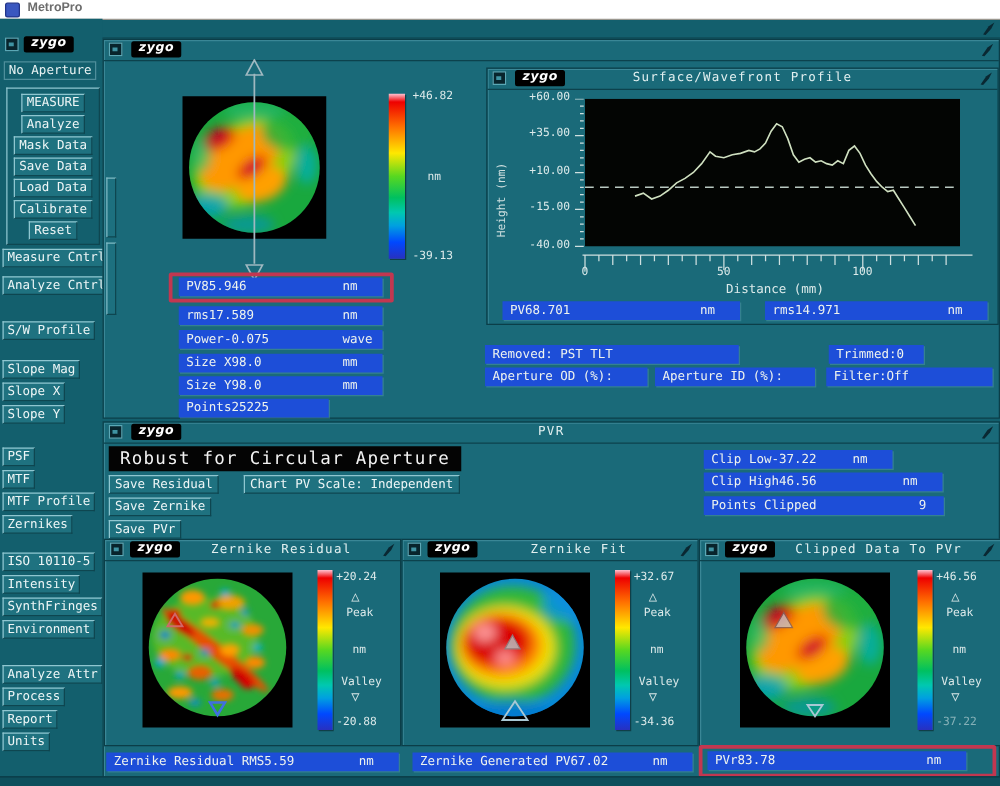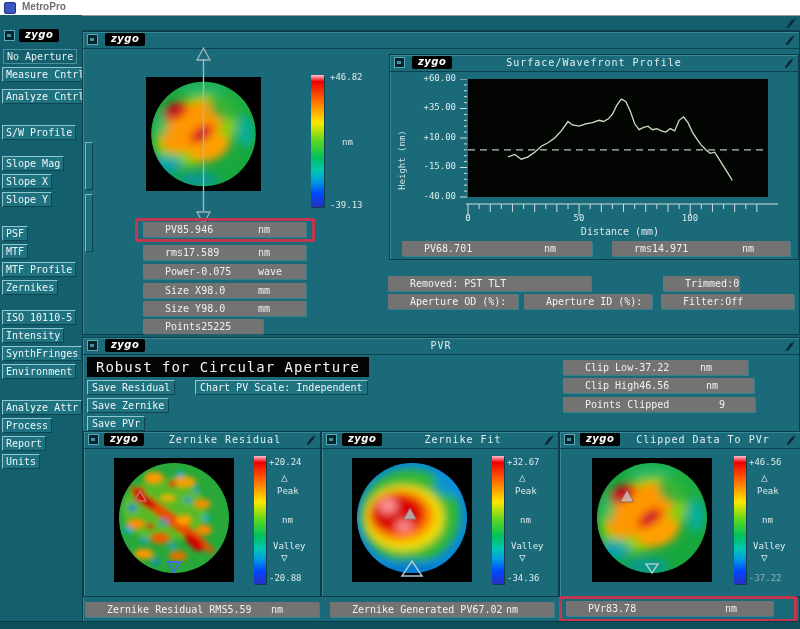--- a/index.html
+++ b/index.html
@@ -17,22 +17,22 @@
   .titlebar{position:absolute;left:0;right:0;top:0;height:16px;border-bottom:1px solid #0c424d;}
   .title{position:absolute;left:0;right:0;top:2px;text-align:center;font-size:10px;
          color:#e2f0f0;letter-spacing:1px;white-space:nowrap;}
   .menu-sq{position:absolute;left:4px;top:2px;width:11px;height:11px;background:#08242c;
            border:1px solid #5aa8b6;box-sizing:border-box;}
   .menu-sq::after{content:"";position:absolute;left:2px;top:3px;width:4px;height:3px;background:#3f93a2;}
   .zygo{position:absolute;top:1px;height:13px;line-height:13px;background:#000;border-radius:2px;
         color:#fff;font:italic bold 10px "DejaVu Sans",sans-serif;padding:0 6px;letter-spacing:.5px;}
   .brush{position:absolute;right:3px;top:2px;}
   
-  .bbox{position:absolute;background:#737373;color:#eef3ee;font-size:10px;height:15px;
-        line-height:15px;padding:0 22px;box-sizing:border-box;white-space:nowrap;overflow:hidden;
+  .bbox{position:absolute;background:#1d4ed8;color:#eef3ee;font-size:10px;height:15px;
+        line-height:15px;padding:0 6px;box-sizing:border-box;white-space:nowrap;overflow:hidden;
         box-shadow:1px 1px 0 rgba(130,200,215,.25);}
   .row3{display:flex;}
   .row3 .l{flex:0 0 auto;}
   .row3 .v{flex:1 1 auto;text-align:left;}
   .row3 .u{flex:0 0 auto;min-width:26px;text-align:left;}
   .redbox{position:absolute;border:3px solid #c23750;border-radius:2px;box-sizing:border-box;}
   
   #sidebar{position:absolute;left:0;top:15px;width:82px;height:614px;background:#135f6d;}
   .sbtn{display:table;margin:3px 0 0 2px;background:#1f7280;border:1px solid #8fc6d0;
         border-right-color:#0e4650;border-bottom-color:#0e4650;color:#eef6f6;font-size:10px;
@@ -76,20 +76,29 @@
     <span id="os-icon"></span>
     <span id="os-title">MetroPro</span>
   </div>
 
   <div id="sidebar">
     <div style="position:relative;height:16px;margin-top:13px">
       <span class="menu-sq"></span>
       <span class="zygo" style="left:19px">zygo</span>
     </div>
     <div id="no-aperture">No Aperture</div>
+    <div class="grp">
+      <div class="sbtn">MEASURE</div>
+      <div class="sbtn">Analyze</div>
+      <div class="sbtn">Mask Data</div>
+      <div class="sbtn">Save Data</div>
+      <div class="sbtn">Load Data</div>
+      <div class="sbtn">Calibrate</div>
+      <div class="sbtn">Reset</div>
+    </div>
     <div class="sbtn" style="margin-top:3px">Measure Cntrl</div>
     <div class="sbtn" style="margin-top:7px">Analyze Cntrl</div>
     <div class="sbtn" style="margin-top:21px">S/W Profile</div>
     <div class="sbtn" style="margin-top:16px">Slope Mag</div>
     <div class="sbtn">Slope X</div>
     <div class="sbtn">Slope Y</div>
     <div class="sbtn" style="margin-top:19px">PSF</div>
     <div class="sbtn">MTF</div>
     <div class="sbtn">MTF Profile</div>
     <div class="sbtn">Zernikes</div>
@@ -307,21 +316,21 @@
       <svg class="brush" width="12" height="12">
         <path d="M1.5 10.5 L6 4 L10.5 1 L8 6 L3.5 11 Z" fill="#0a2832"></path>
         </svg>
     </div>
     <div class="hdr" style="left:4px;top:19px">Robust for Circular Aperture</div>
     <div class="pbtn" style="left:4px;top:42px">Save Residual</div>
     <div class="pbtn" style="left:112px;top:42px">Chart PV Scale: Independent</div>
     <div class="pbtn" style="left:4px;top:60px">Save Zernike</div>
     <div class="pbtn" style="left:4px;top:78px">Save PVr</div>
 
-    <div class="bbox row3" style="left:480px;top:22px;width:185px">
+    <div class="bbox row3" style="left:480px;top:22px;width:151px">
       <span class="l">Clip Low</span>
       <span class="v">-37.22</span>
       <span class="u">nm</span>
     </div>
     <div class="bbox row3" style="left:480px;top:40px;width:191px">
       <span class="l">Clip High</span>
       <span class="v">46.56</span>
       <span class="u">nm</span>
     </div>
     <div class="bbox row3" style="left:480px;top:59px;width:192px">

